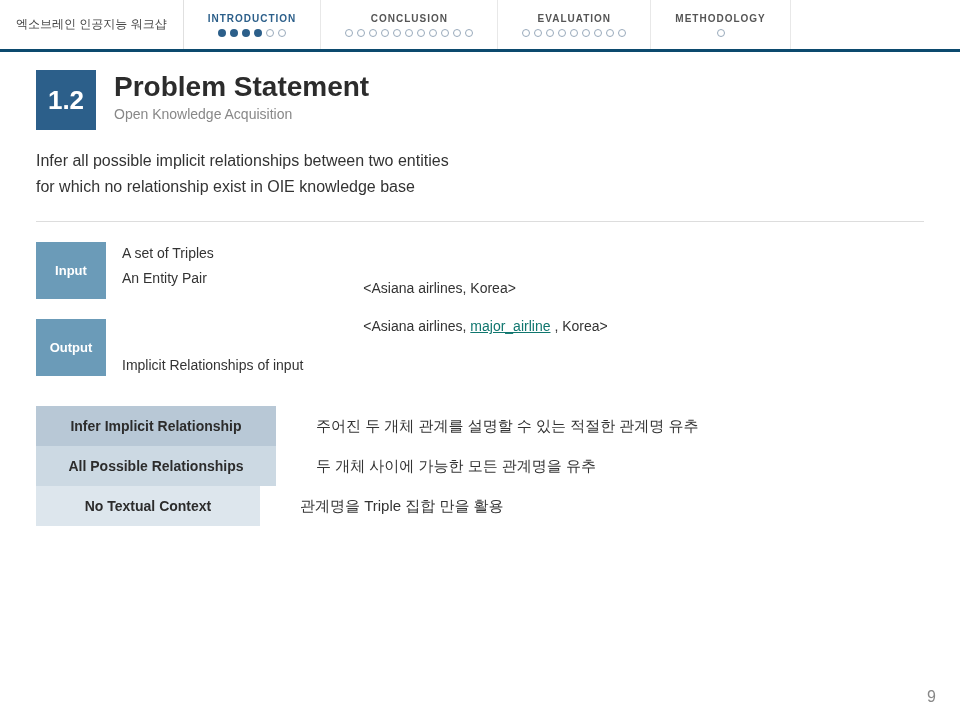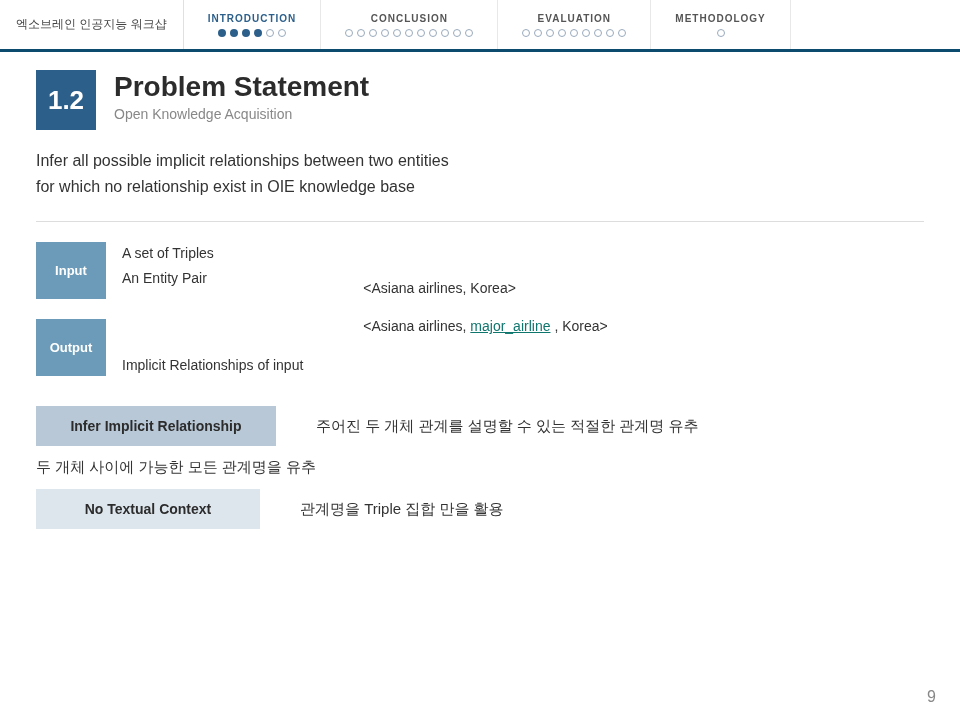--- a/index.html
+++ b/index.html
@@ -116,21 +116,20 @@
     }
     .highlight-link {
       color: #0f766e;
       text-decoration: underline;
     }
 
     
     .bottom-section {
       display: flex;
       flex-direction: column;
-      gap: 12px;
       margin-top: 10px;
     }
     .bottom-row {
       display: flex;
       align-items: center;
       gap: 40px;
     }
     .bottom-box {
       width: 240px;
       padding: 12px 20px;
@@ -336,20 +335,21 @@
   </div>
 
   <div class="bottom-section">
 
     <div class="bottom-row">
       <div class="bottom-box">Infer Implicit Relationship</div>
       <div class="bottom-desc">주어진 두 개체 관계를 설명할 수 있는 적절한 관계명 유추</div>
     </div>
 
     <div class="bottom-row">
+      <div class="bottom-box lighter">All Possible Relationships</div>
       <div class="bottom-desc">두 개체 사이에 가능한 모든 관계명을  유추</div>
     </div>
 
     <div class="bottom-row">
       <div class="bottom-box lightest" style="width:224px;">No Textual Context</div>
       <div class="bottom-desc">관계명을 Triple 집합 만을 활용</div>
     </div>
   </div>
 
 </div>

